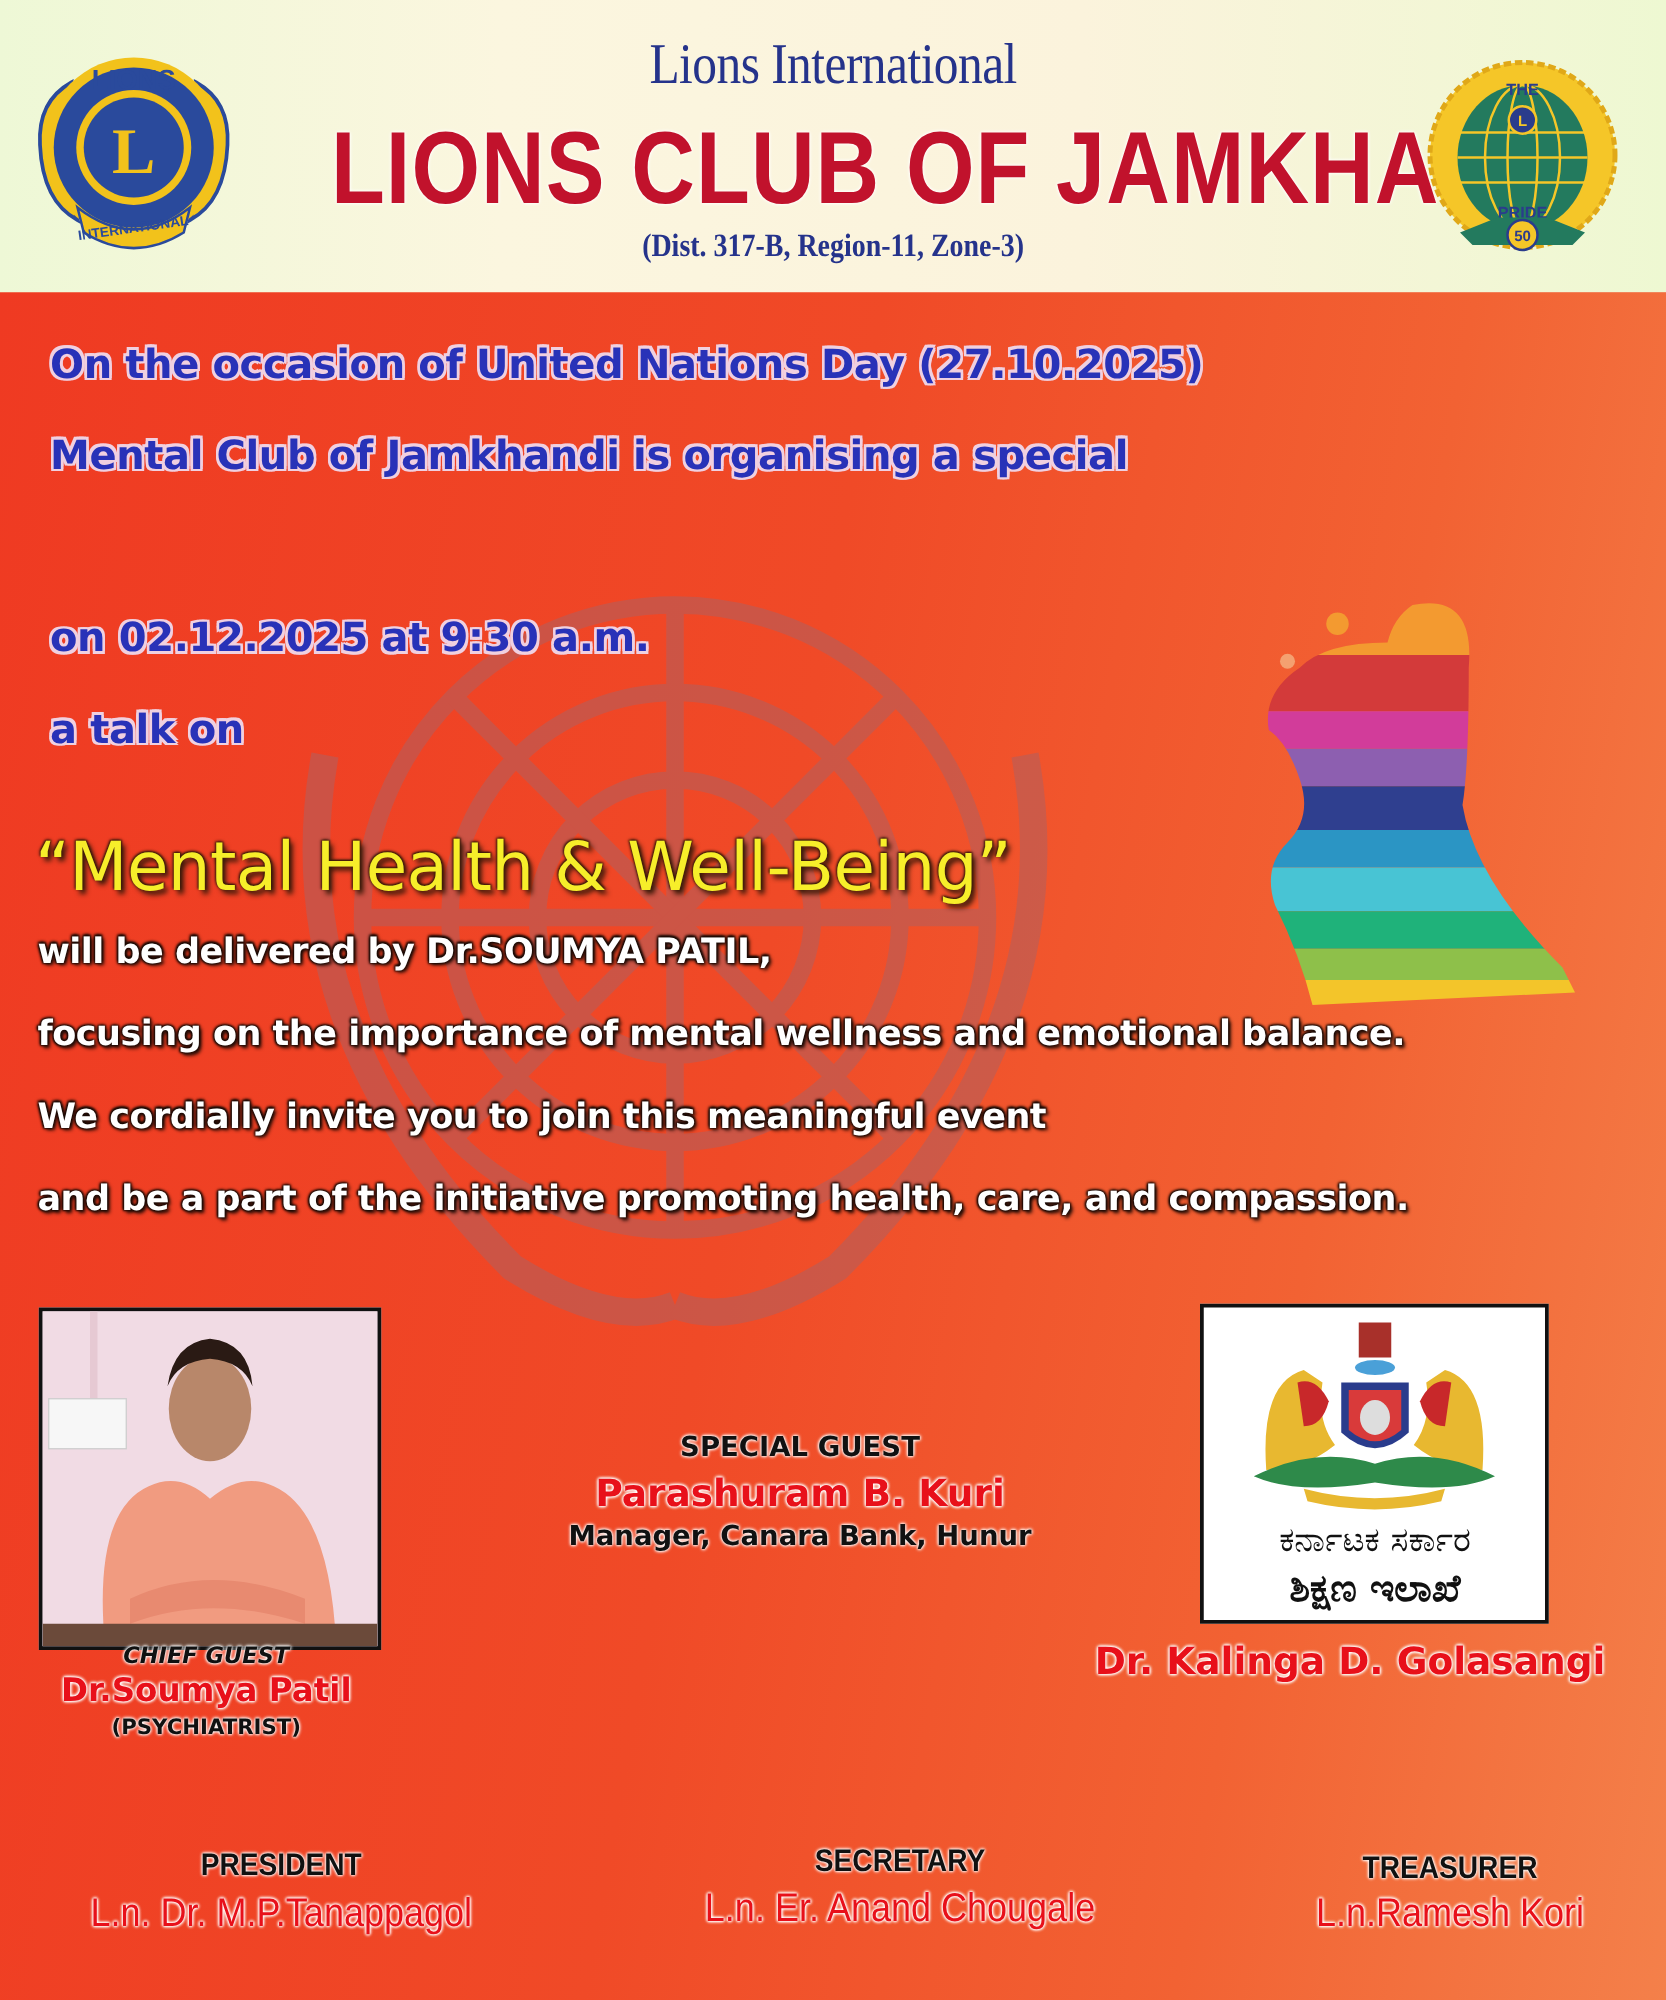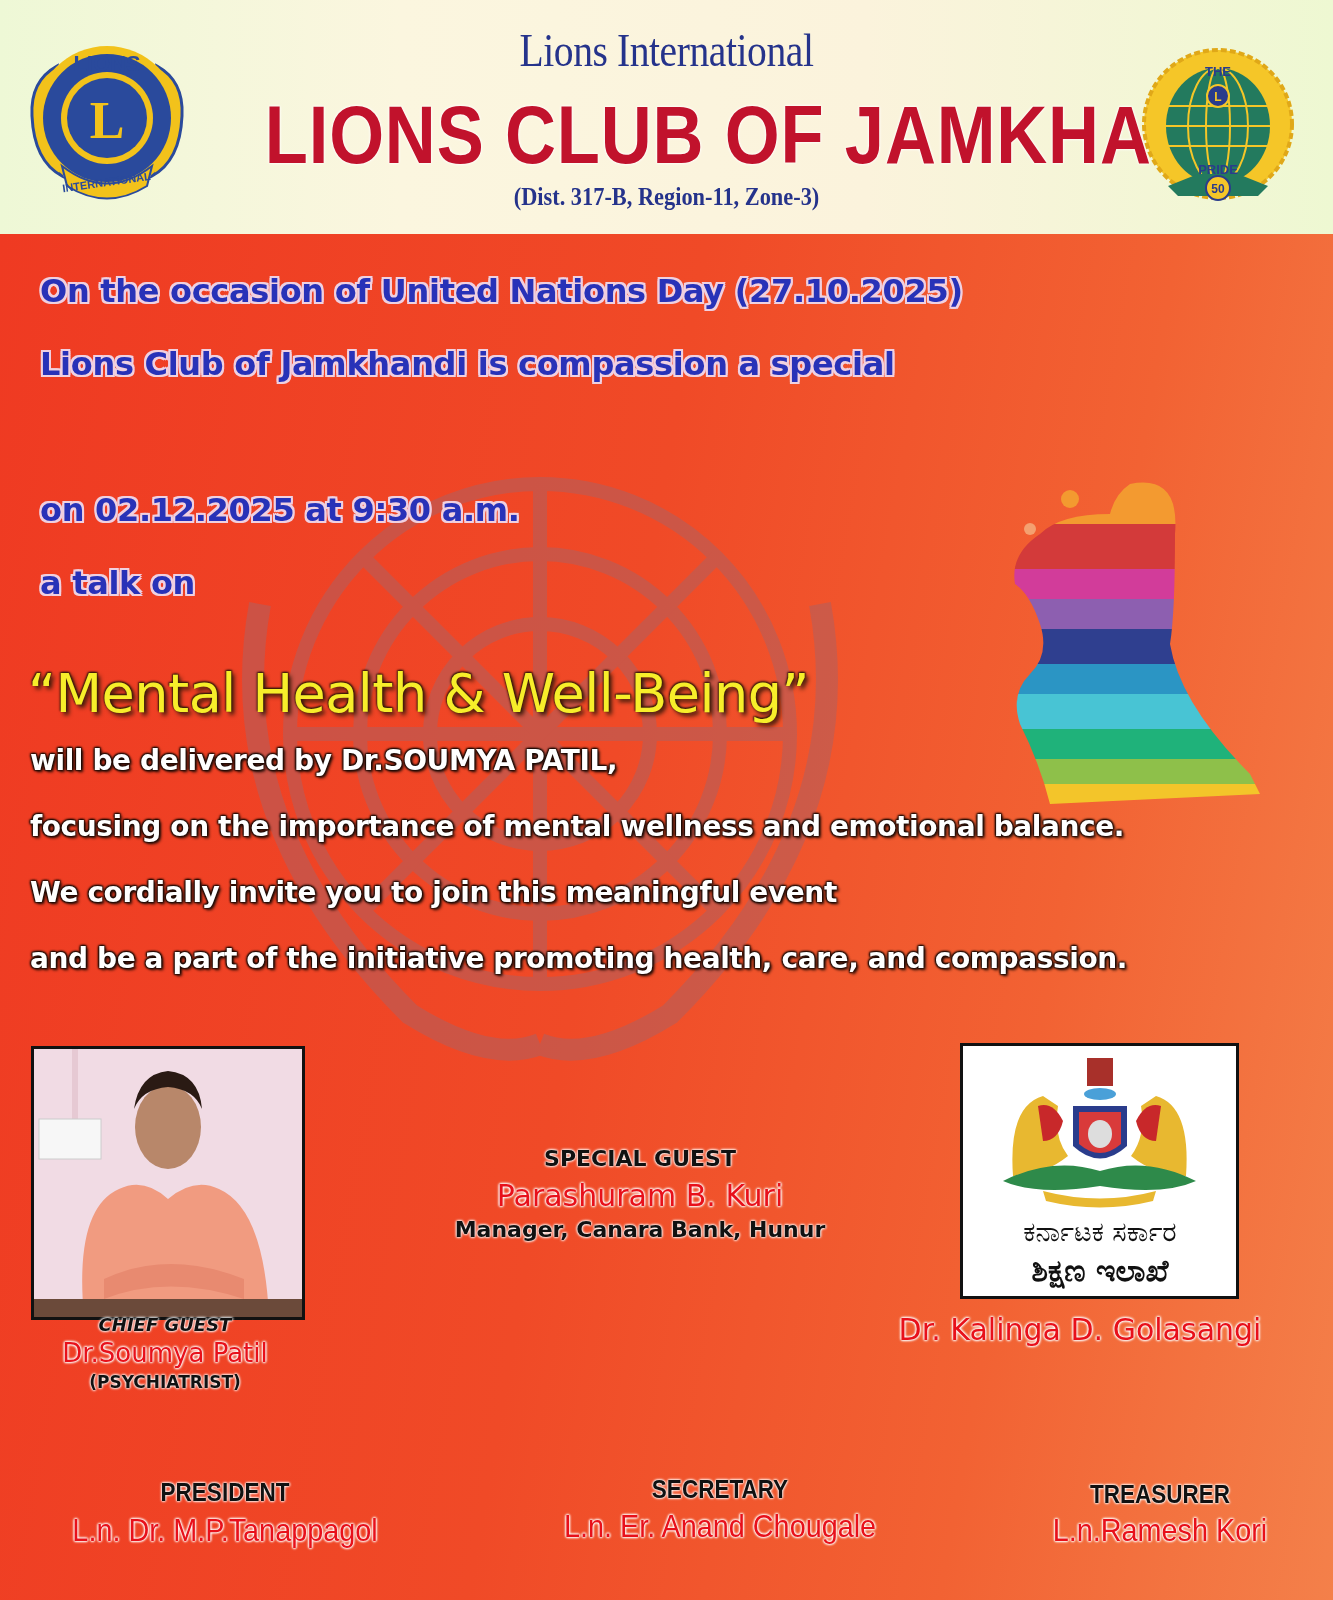--- a/index.html
+++ b/index.html
@@ -64,21 +64,21 @@
   
   .photo {
     position: absolute; left: 31px; top: 812px; width: 274px; height: 274px;
     border: 3px solid #111; background: #f3dce6; overflow: hidden;
   }
   .guest-label {
     position: absolute; font-weight: bold; color: #111; text-align: center; white-space: nowrap;
     text-shadow: 0 0 3px #fff, 0 0 3px #fff, 0 0 2px #fff;
   }
   .guest-name {
-    position: absolute; font-weight: normal; color: #e8101a; text-align: center; white-space: nowrap;
+    position: absolute; font-weight: bold; color: #e8101a; text-align: center; white-space: nowrap;
     text-shadow: 0 0 3px #fff, 0 0 3px #fff, 0 0 3px #fff, 0 0 2px #fff;
   }
   .emblem-box {
     position: absolute; left: 960px; top: 809px; width: 279px; height: 256px;
     border: 3px solid #111; background: #fff;
   }
   .officer-role {
     position: absolute; font-family: "Liberation Sans", sans-serif; font-weight: bold;
     font-size: 25px; color: #111; text-align: center; white-space: nowrap;
     text-shadow: 0 0 3px #fff, 0 0 3px #fff, 0 0 2px #fff;
@@ -144,21 +144,21 @@
       <line x1="173" y1="153" x2="527" y2="507"></line>
       <line x1="527" y1="153" x2="173" y2="507"></line>
     </g>
     <g fill="none" stroke="#b06060" stroke-width="22">
       <path d="M70 200 Q30 420 220 610 Q300 660 350 640"></path>
       <path d="M630 200 Q670 420 480 610 Q400 660 350 640"></path>
     </g>
   </svg>
 
   <div class="intro-line" style="top:38px">On the occasion of United Nations Day (27.10.2025)</div>
-  <div class="intro-line" style="top:111px">Lions Club of Jamkhandi is compassion a special</div>
+  <div class="intro-line" style="top:111px">Mental Club of Jamkhandi is organising a special</div>
   <div class="intro-line" style="top:257px">on 02.12.2025 at 9:30 a.m.</div>
   <div class="intro-line" style="top:330px">a talk on</div>
 
   <svg class="head-art" viewBox="0 0 270 330">
     <defs>
       <clipPath id="headclip">
         <path d="M120 10 Q170 0 165 60 Q165 140 160 170 Q170 230 240 300 L250 320 L40 330 Q30 290 10 250 Q0 220 20 200 Q40 180 30 150 Q20 120 5 110 Q0 80 30 60 Q50 40 100 40 Q105 20 120 10Z"></path>
       </clipPath>
     </defs>
     <g clip-path="url(#headclip)">

